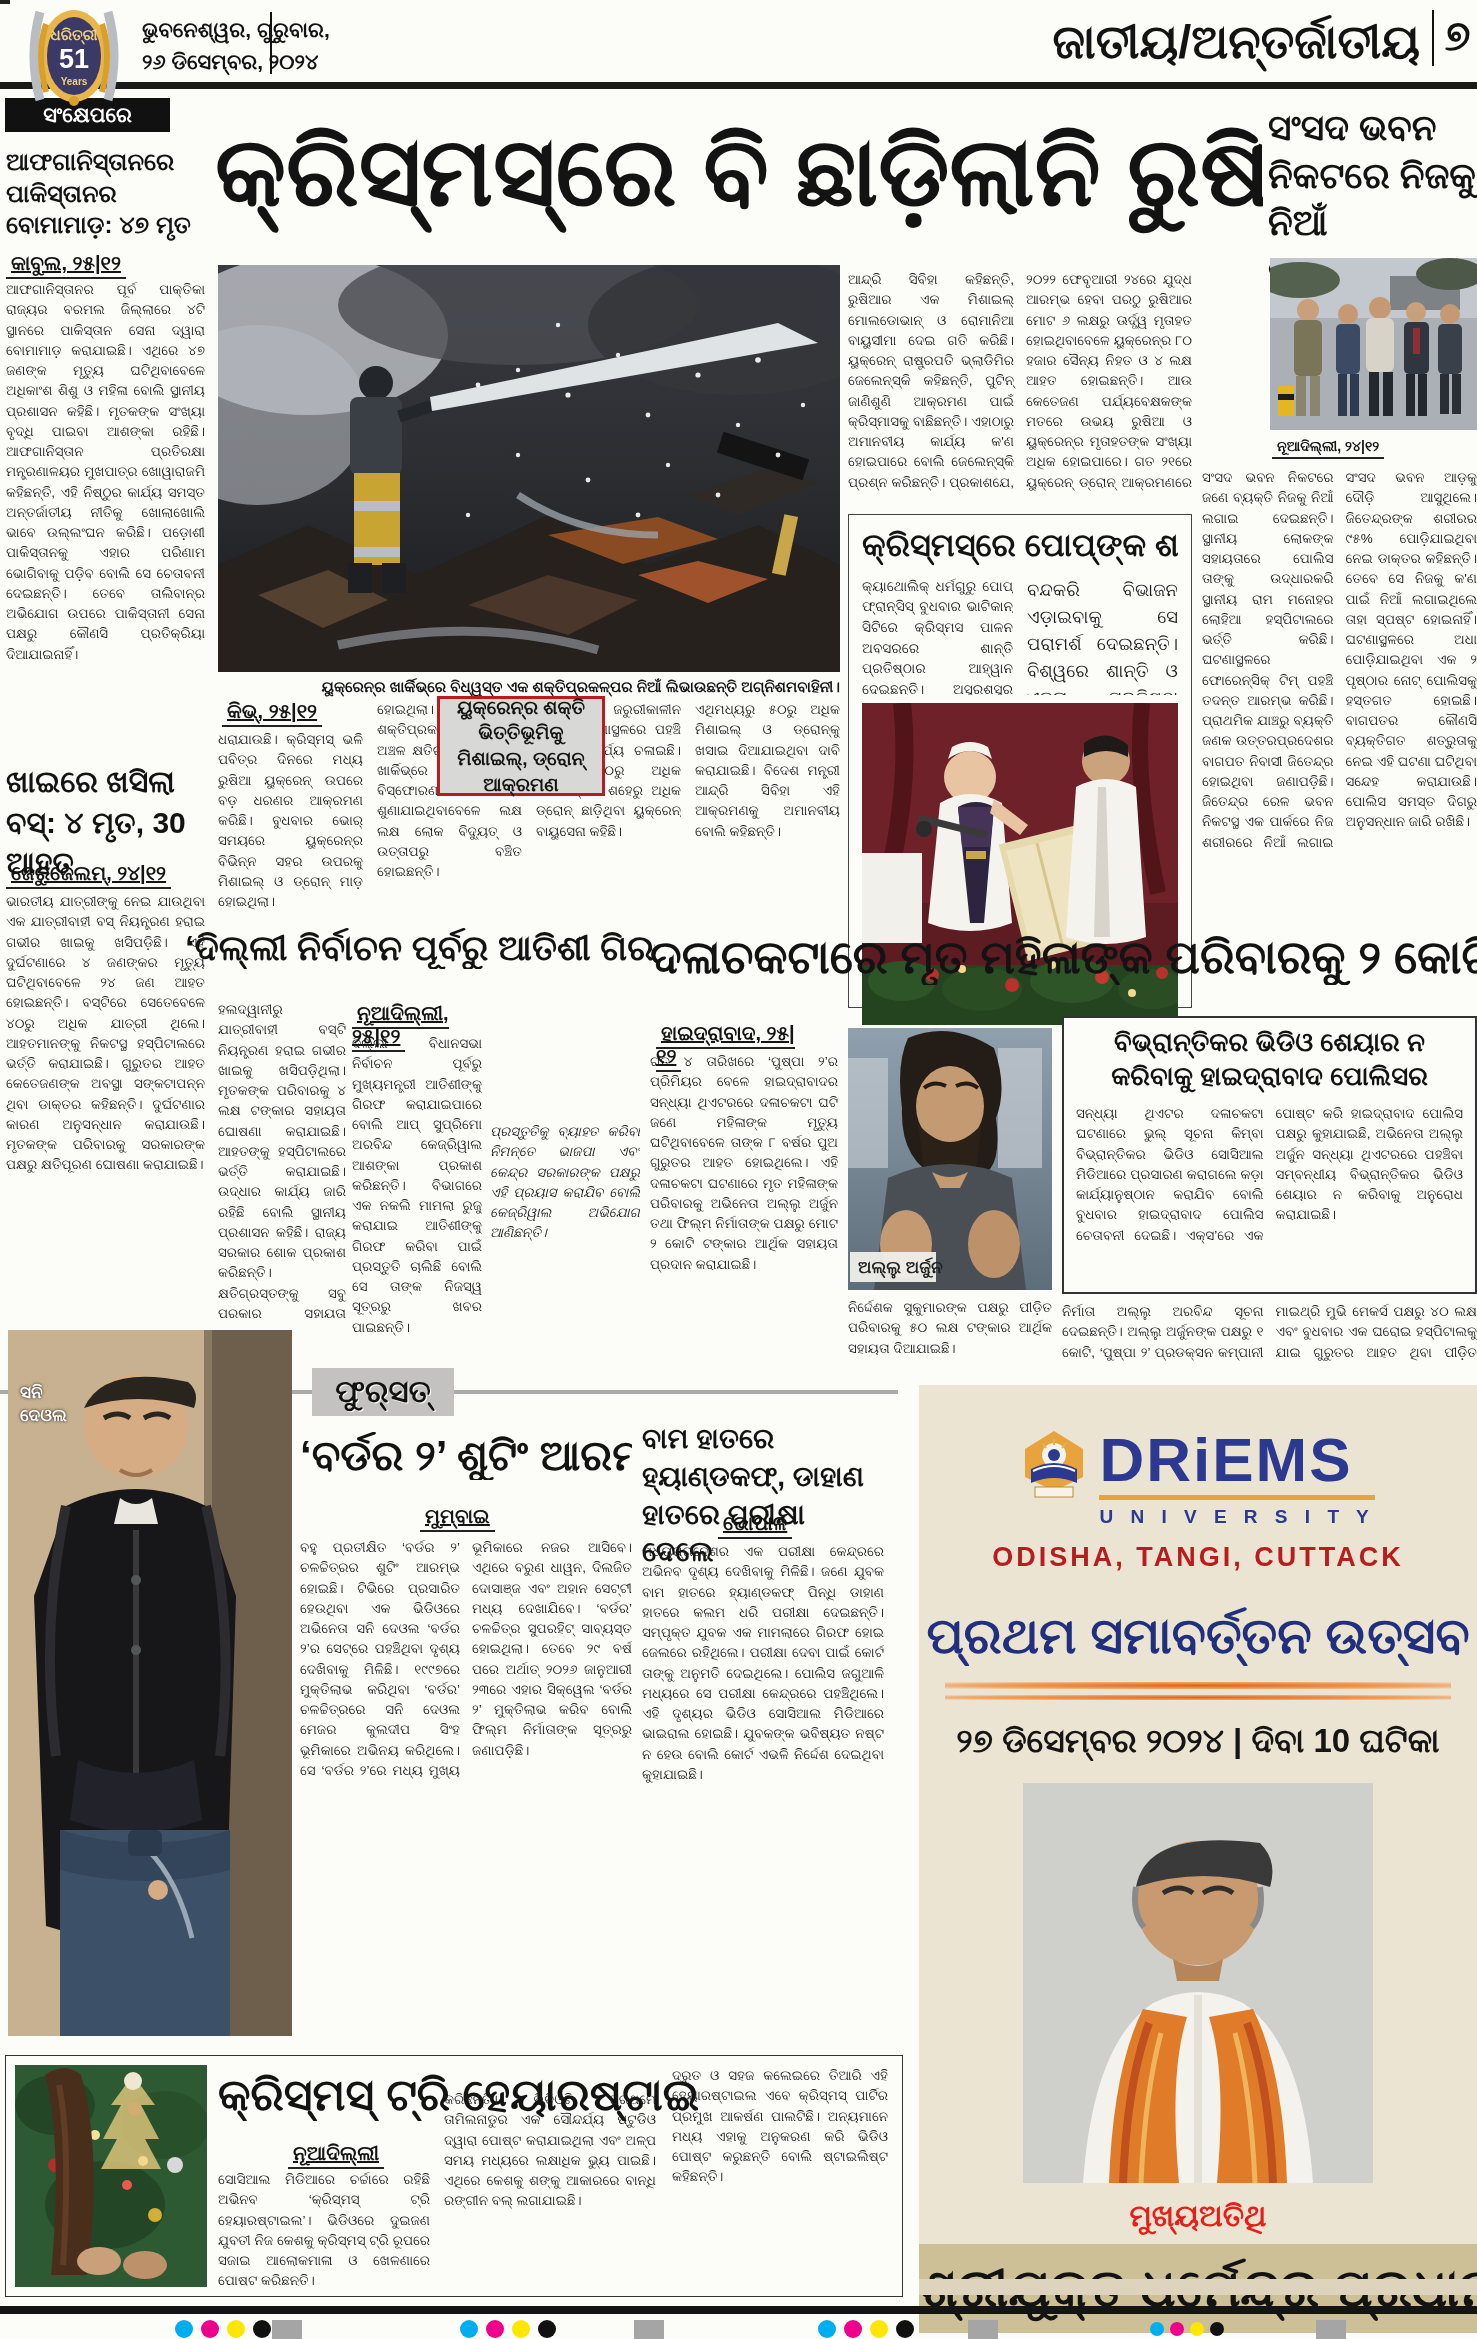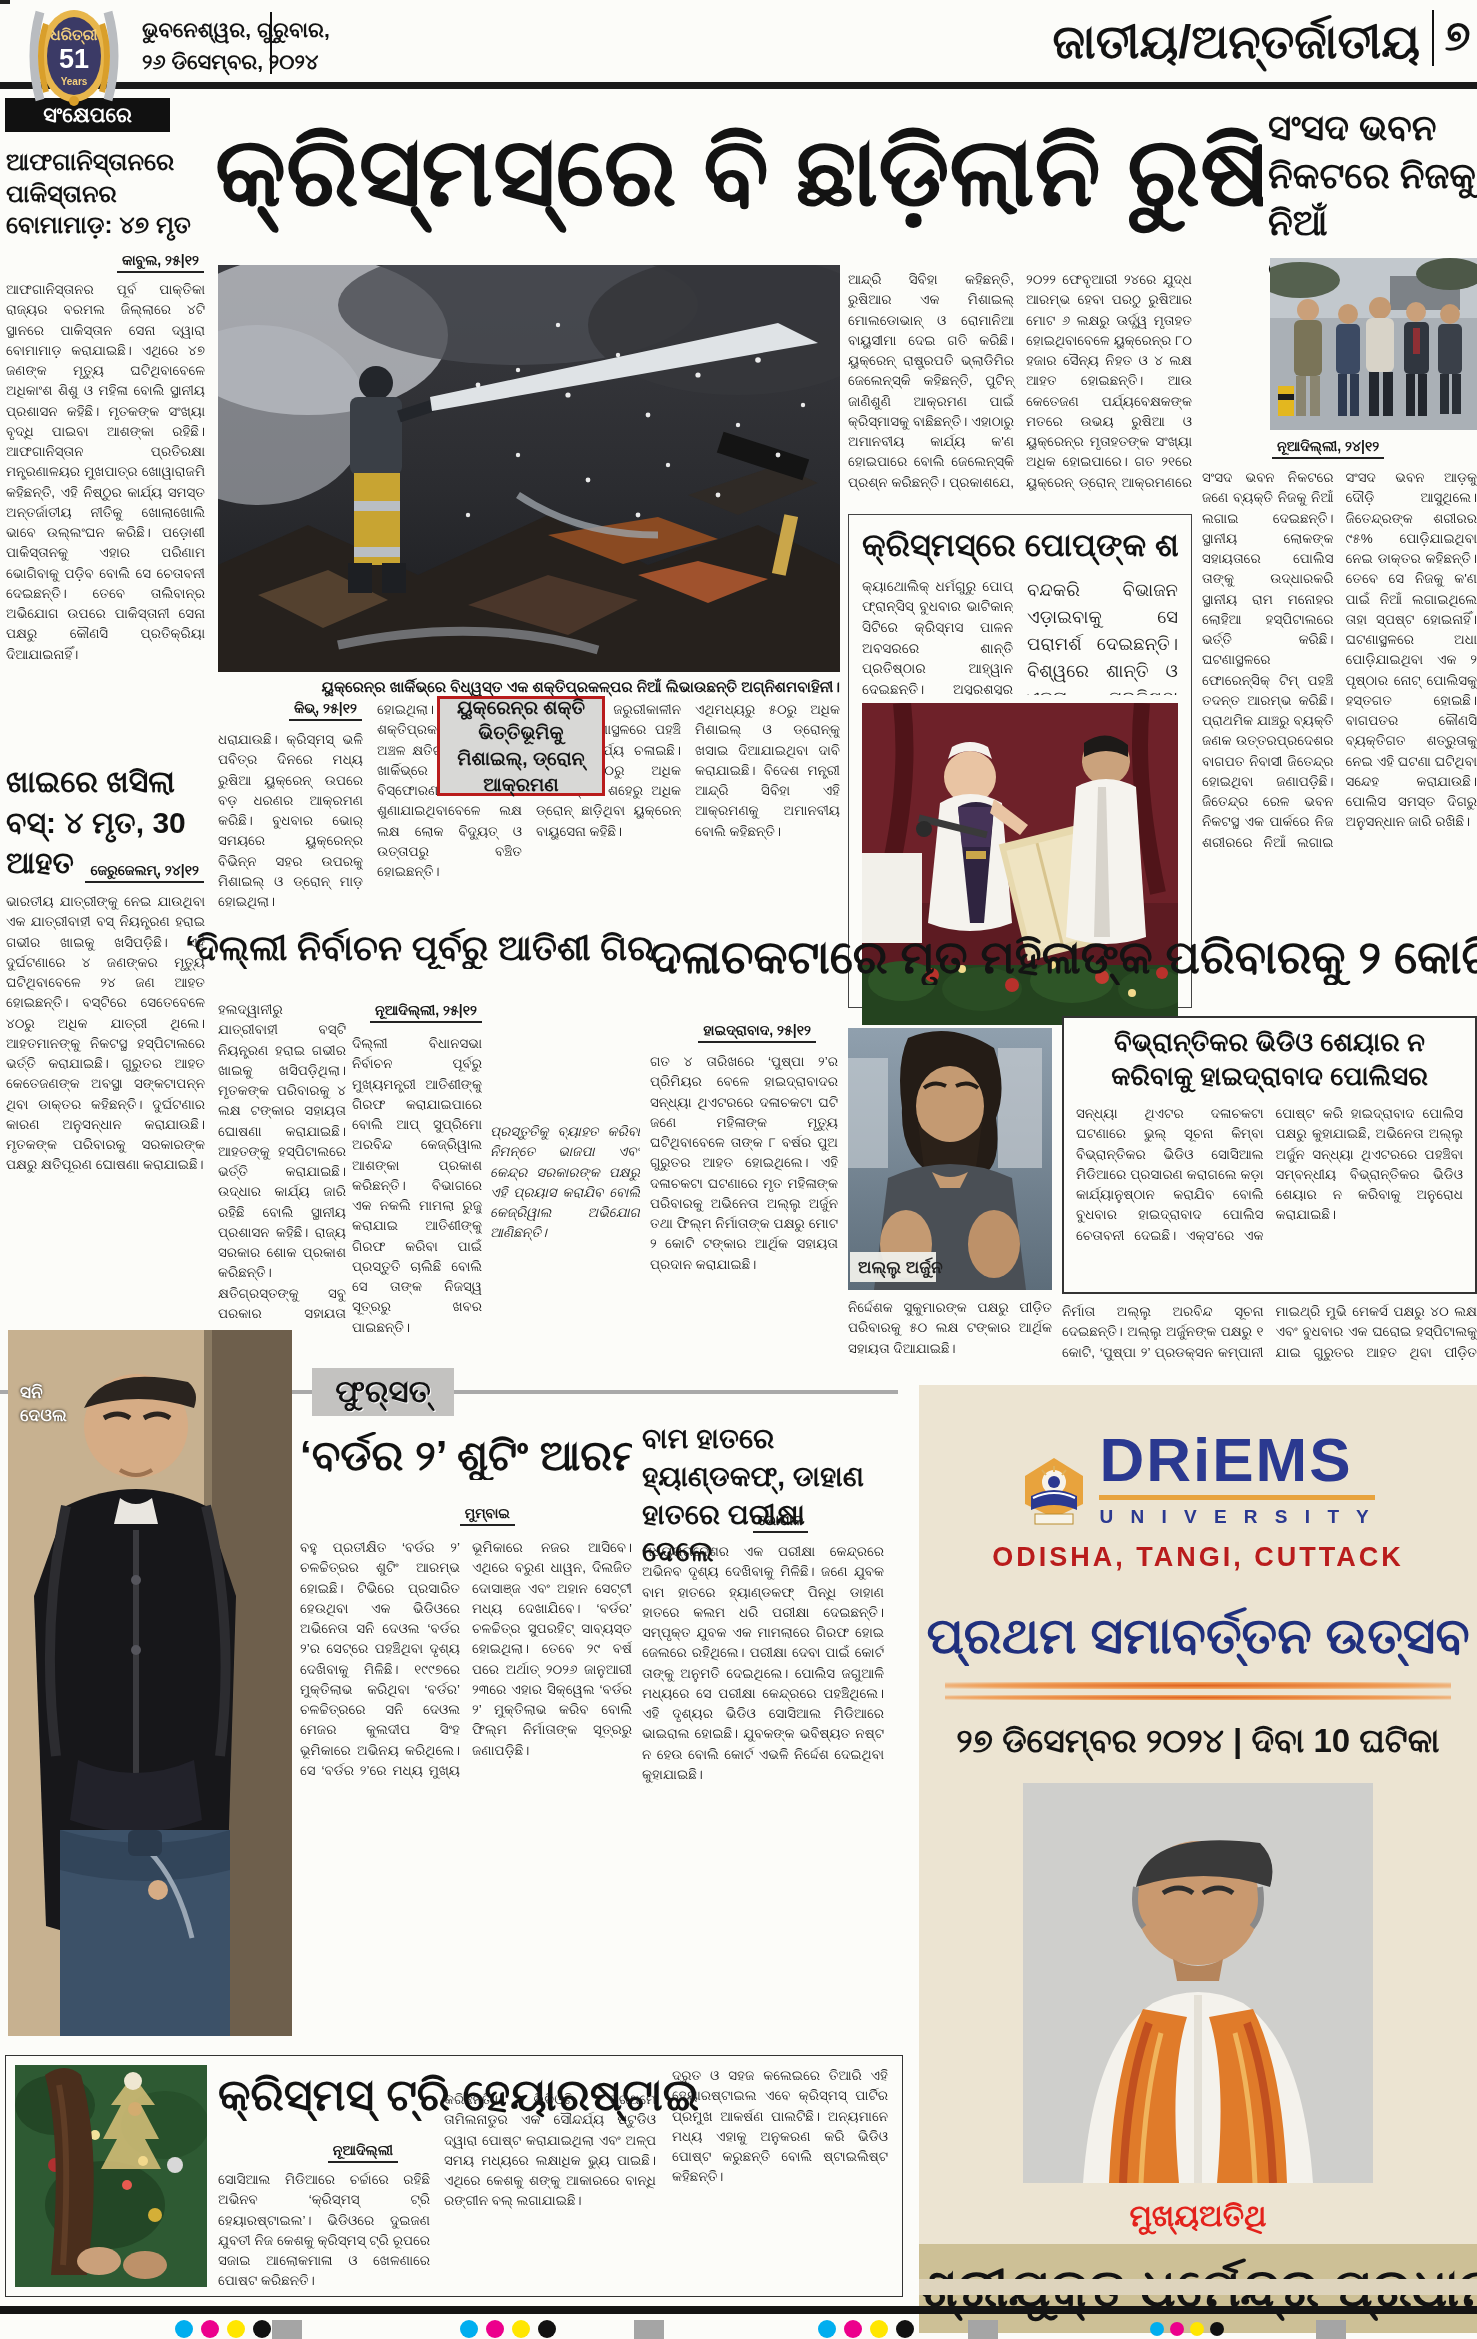--- a/index.html
+++ b/index.html
@@ -1,21 +1,21 @@
 <!DOCTYPE html>
 <html><head>
 <meta charset="utf-8">
 <style>
   html,body{margin:0;padding:0;background:#e8e8e8;}
   #page{position:relative;width:1477px;height:2339px;background:#fcfcf9;margin:0 auto;
         font-family:"Liberation Sans","DejaVu Sans",sans-serif;color:#141414;overflow:hidden;}
   .abs{position:absolute;box-sizing:border-box;}
   .hl{font-weight:bold;color:#131313;}
   .body-txt{font-size:13.5px;line-height:1.5;text-align:justify;overflow:hidden;color:#1c1c1c;}
-  .dl{font-weight:bold;font-size:14px;text-align:right;}
+  .dl{font-weight:bold;font-size:20px;text-align:left;text-decoration:underline;}
   .dl span{border-bottom:2px solid #222;padding:0 5px 3px;}
   .dl-left span{border-bottom:2px solid #222;padding:0 5px 3px;}
   .graybox{background:#d8d8d6;font-weight:bold;text-align:center;display:flex;
            align-items:center;justify-content:center;padding:6px 10px;line-height:1.35;}
   .cols2{column-count:2;column-gap:12px;}
   .boxed{border:1.5px solid #444;background:#fff;}
   .caption{font-weight:bold;font-size:15px;}
   svg{display:block;}
 </style>
 </head>
@@ -331,21 +331,21 @@
       </svg>
     </div>
     <div class="abs hl" style="left:212px;top:14px;width:480px;font-size:44px;white-space:nowrap;overflow:hidden;">କ୍ରିସ୍‌ମସ୍ ଟ୍ରି ହେୟାରଷ୍ଟାଇଲ</div>
     <div class="abs dl" style="left:282px;top:86px;width:110px;"><span>ନୂଆଦିଲ୍ଲୀ</span></div>
     <div class="abs body-txt" style="left:212px;top:114px;width:212px;height:116px;">ସୋସିଆଲ ମିଡିଆରେ ଚର୍ଚ୍ଚାରେ ରହିଛି ଅଭିନବ ‘କ୍ରିସ୍‌ମସ୍ ଟ୍ରି ହେୟାରଷ୍ଟାଇଲ’। ଭିଡିଓରେ ଦୁଇଜଣ ଯୁବତୀ ନିଜ କେଶକୁ କ୍ରିସ୍‌ମସ୍ ଟ୍ରି ରୂପରେ ସଜାଇ ଆଲୋକମାଳା ଓ ଖେଳଣାରେ ପୋଷ୍ଟ କରିଛନ୍ତି।</div>
     <div class="abs body-txt" style="left:438px;top:34px;width:212px;height:196px;">କରିଛନ୍ତି। ଭିଡିଓଟି ପ୍ରଥମେ ତାମିଲନାଡୁର ଏକ ସୌନ୍ଦର୍ଯ୍ୟ ଷ୍ଟୁଡିଓ ଦ୍ୱାରା ପୋଷ୍ଟ କରାଯାଇଥିଲା ଏବଂ ଅଳ୍ପ ସମୟ ମଧ୍ୟରେ ଲକ୍ଷାଧିକ ଭ୍ୟୁ ପାଇଛି। ଏଥିରେ କେଶକୁ ଶଙ୍କୁ ଆକାରରେ ବାନ୍ଧି ରଙ୍ଗୀନ ବଲ୍ ଲଗାଯାଇଛି।</div>
     <div class="abs body-txt" style="left:666px;top:10px;width:216px;height:220px;">ଦ୍ରୁତ ଓ ସହଜ କଲେଇରେ ତିଆରି ଏହି ହେୟାରଷ୍ଟାଇଲ ଏବେ କ୍ରିସ୍‌ମସ୍ ପାର୍ଟିର ପ୍ରମୁଖ ଆକର୍ଷଣ ପାଲଟିଛି। ଅନ୍ୟମାନେ ମଧ୍ୟ ଏହାକୁ ଅନୁକରଣ କରି ଭିଡିଓ ପୋଷ୍ଟ କରୁଛନ୍ତି ବୋଲି ଷ୍ଟାଇଲିଷ୍ଟ କହିଛନ୍ତି।</div>
   </div>
 
   <div class="abs" style="left:919px;top:1385px;width:558px;height:910px;background:#ece4d2;">
-    <div style="display:flex;justify-content:center;align-items:flex-end;gap:12px;margin-top:44px;">
+    <div style="display:flex;justify-content:center;align-items:flex-start;gap:12px;margin-top:44px;">
       <div>
         <svg width="66" height="72" viewBox="0 0 66 72">
           <path d="M33 2 L62 20 L62 48 L33 62 L4 48 L4 20 Z" fill="#e8a33d"></path>
           <circle cx="33" cy="26" r="12" fill="#f7f3e8"></circle>
           <g stroke="#e0b25c" stroke-width="2">
               <line x1="33" y1="10" x2="33" y2="16"></line>
               <line x1="21" y1="14" x2="25" y2="19"></line>
               <line x1="45" y1="14" x2="41" y2="19"></line>
             </g>
           <circle cx="33" cy="26" r="6" fill="#2b3990"></circle>

